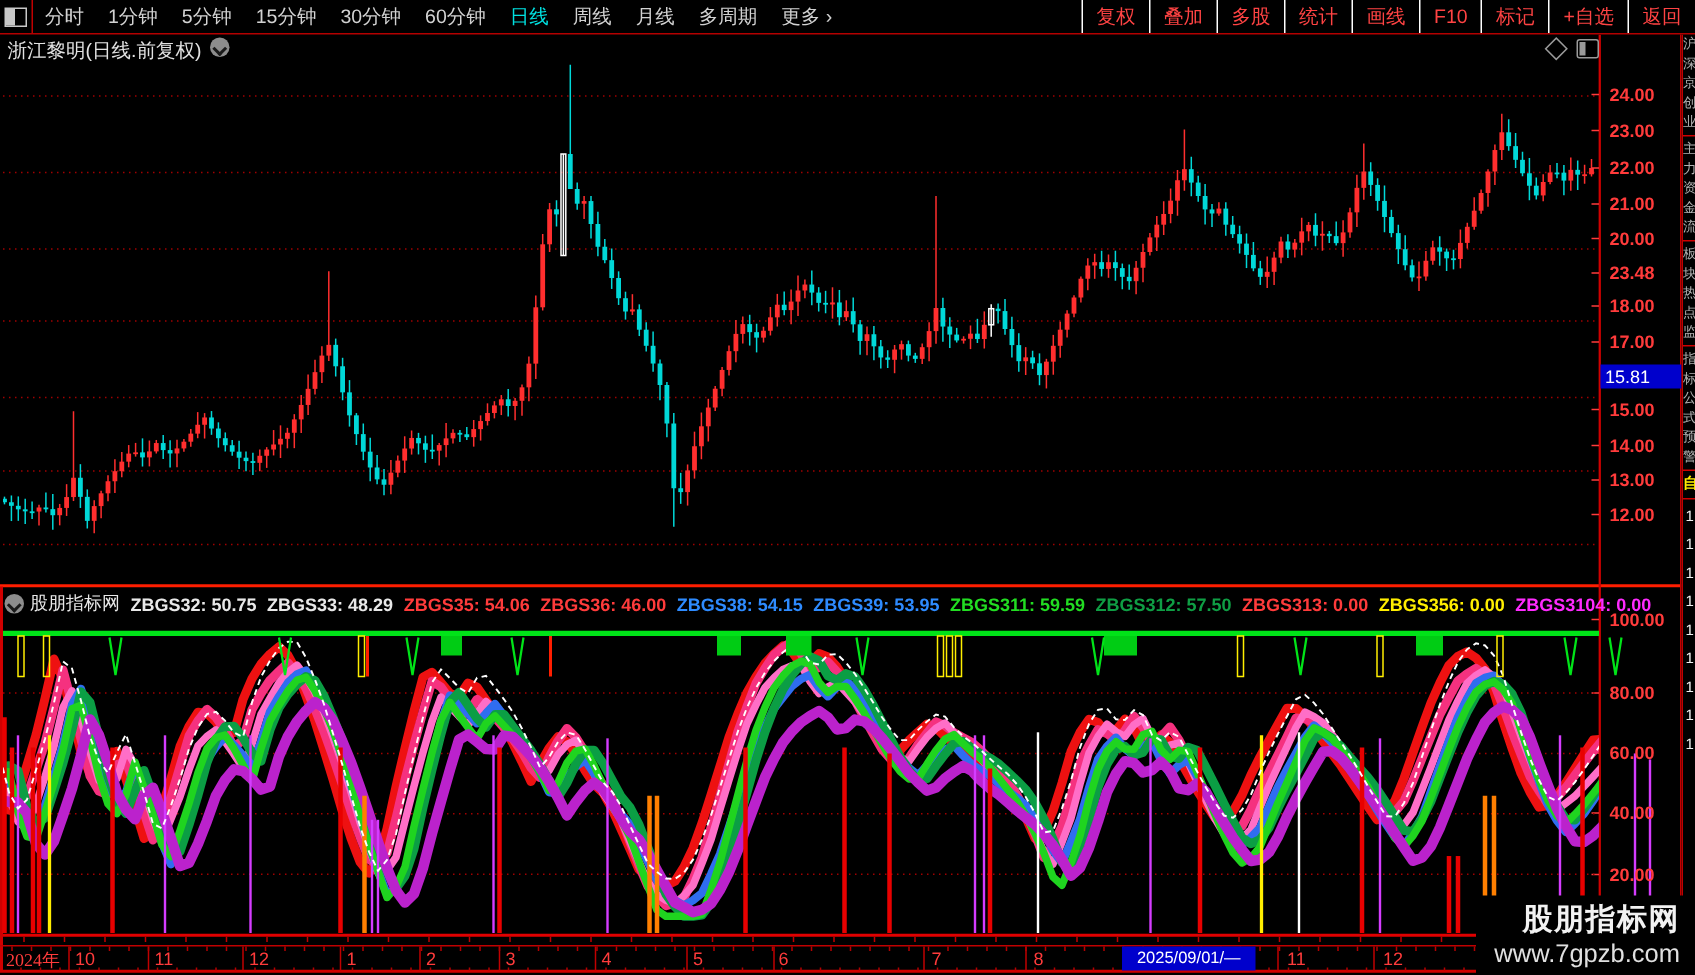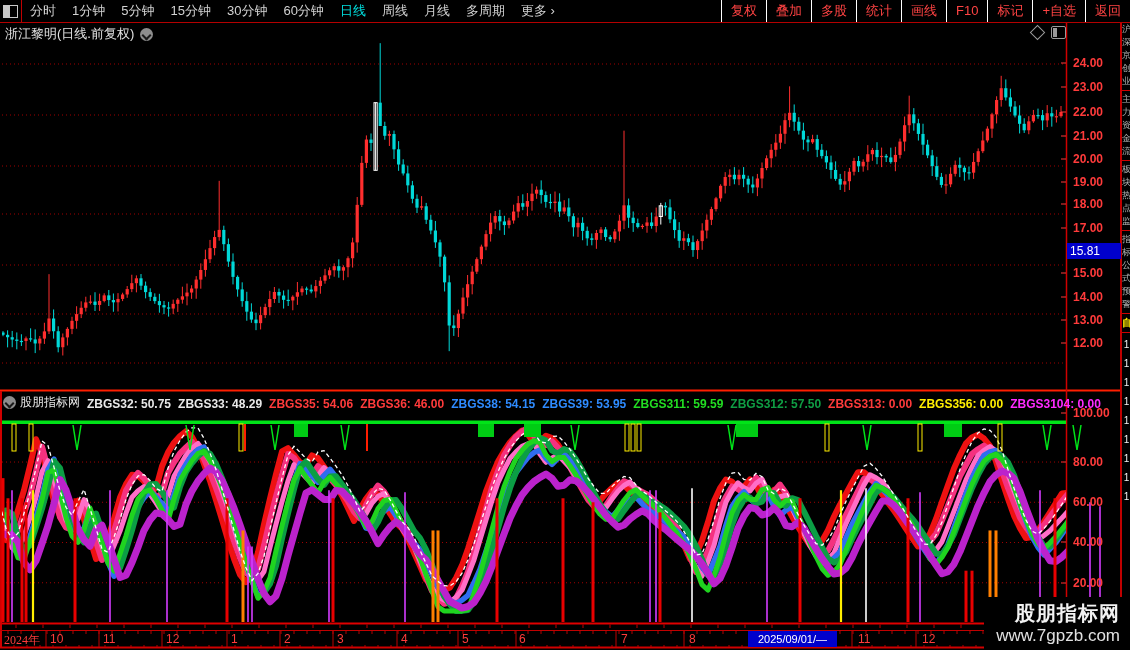--- a/index.html
+++ b/index.html
@@ -13,21 +13,21 @@
                 align-items:center;justify-content:center;flex:0 0 auto;}
   #tb-icon{width:13px;height:11px;border:1px solid #c8c8c8;position:relative;}
   #tb-icon::after{content:"";position:absolute;left:0;top:0;width:6px;height:11px;background:#c8c8c8;}
   #periods{display:flex;align-items:flex-end;padding-left:8px;flex:1 1 auto;min-width:0;}
   .period{color:#d2d2d2;font-size:13px;margin-right:16px;white-space:nowrap;cursor:default;}
   .period.active{color:#00e0e0;font-family:Liberation Serif, serif;}
   #rbtns{display:flex;align-items:center;flex:0 0 auto;}
   .rbtn{color:#ff4343;font-size:13px;height:22px;line-height:22px;padding:0 9px;
         border-left:1px solid #ffffff;white-space:nowrap;}
   
-  #title-row{position:absolute;left:5px;top:25px;z-index:3;display:flex;align-items:center;}
+  #title-row{position:absolute;left:5px;top:25px;z-index:3;display:flex;}
   #title-text{color:#e2e2e2;font-size:13px;white-space:nowrap;}
   .circ-chev{width:13px;height:13px;border-radius:50%;background:#8d8d8d;display:inline-block;
              position:relative;margin-left:6px;flex:0 0 auto;}
   .circ-chev::after{content:"";position:absolute;left:3px;top:4px;width:5px;height:5px;
              border-right:2px solid #1a1a1a;border-bottom:2px solid #1a1a1a;transform:rotate(45deg);}
   #corner-icons{position:absolute;left:1032px;top:26px;z-index:3;display:flex;align-items:center;gap:8px;}
   .diamond{width:9px;height:9px;border:1px solid #9a9a9a;transform:rotate(45deg);display:inline-block;}
   .panel-ic{width:13px;height:11px;border:1px solid #9a9a9a;border-radius:2px;position:relative;display:inline-block;}
   .panel-ic::after{content:"";position:absolute;left:1px;top:1px;width:4px;height:9px;background:#9a9a9a;}
   
@@ -909,21 +909,21 @@
   <span class="diamond"></span>
   <span class="panel-ic"></span>
 </div>
 
 <div id="price-labels">
     <div class="pricelab" style="top: 56px;">24.00</div>
     <div class="pricelab" style="top: 80px;">23.00</div>
     <div class="pricelab" style="top: 105px;">22.00</div>
     <div class="pricelab" style="top: 129px;">21.00</div>
     <div class="pricelab" style="top: 152px;">20.00</div>
-    <div class="pricelab" style="top: 175px;">19.00</div>
+    <div class="pricelab" style="top: 175px;">23.48</div>
     <div class="pricelab" style="top: 197px;">18.00</div>
     <div class="pricelab" style="top: 221px; text-align: center;">17.00</div>
     <div class="pricelab" style="top: 266px;">15.00</div>
     <div class="pricelab" style="top: 290px;">14.00</div>
     <div class="pricelab" style="top: 313px;">13.00</div>
     <div class="pricelab" style="top: 336px;">12.00</div>
   </div>
 <div id="last-price">15.81</div>
 
 <div id="ind-header">

